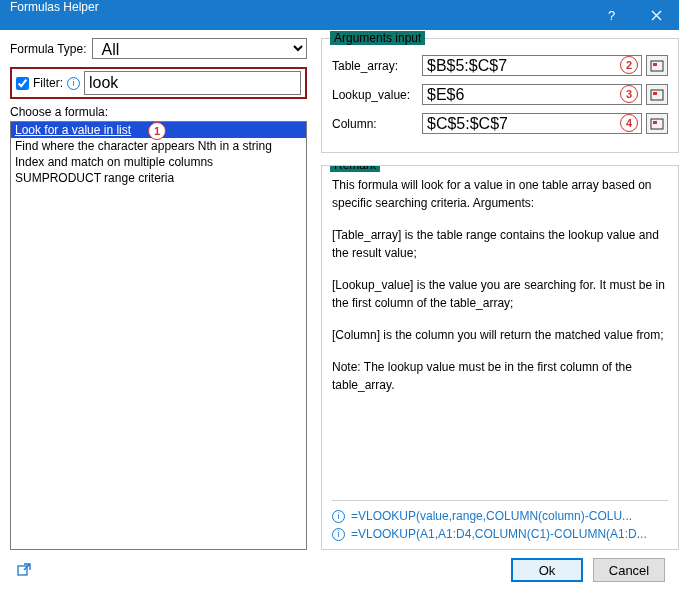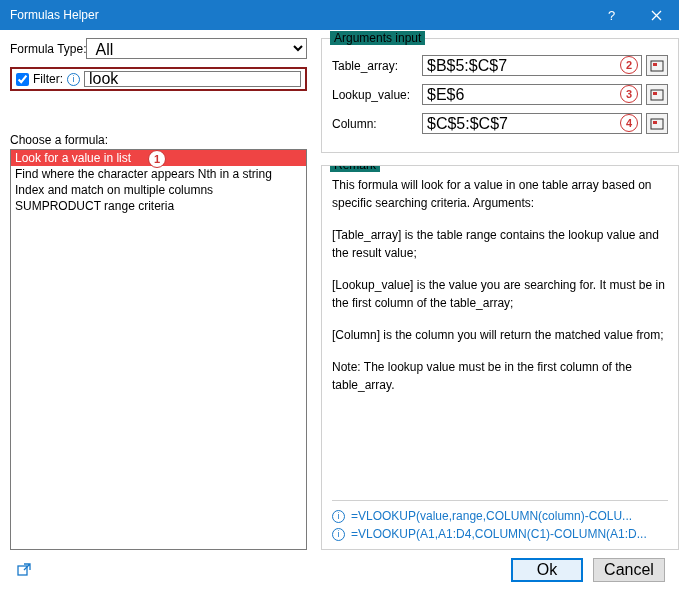--- a/index.html
+++ b/index.html
@@ -9,38 +9,38 @@
     background: #fff;
     width: 679px;
     height: 596px;
     overflow: hidden;
   }
   .titlebar {
     background: #1979ca;
     color: #fff;
     height: 30px;
     display: flex;
-    align-items: center;
+    align-items: flex-start;
     padding-left: 10px;
   }
   .titlebar-title { flex: 1; font-size: 12px; }
   .titlebar-btn {
     width: 45px; height: 30px;
     display: flex; align-items: center; justify-content: center;
     color: #fff; font-size: 13px;
   }
   .main {
     display: flex;
     padding: 8px 10px 0 10px;
     gap: 14px;
     height: 520px;
   }
   .col-left { width: 318px; display: flex; flex-direction: column; }
   .col-right { flex: 1; display: flex; flex-direction: column; }
-  .row { display: flex; align-items: center; margin-bottom: 8px; }
+  .row { display: flex; align-items: center; margin-bottom: 8px; gap: 6px; }
   .lbl { white-space: nowrap; }
   select, input[type=text] {
     border: 1px solid #7a7a7a;
     font-family: inherit; font-size: 16px;
     height: 21px;
     padding: 1px 4px;
     background: #fff;
   }
   select { flex: 1; }
   .filter-wrap {
@@ -48,30 +48,30 @@
     padding: 2px 4px;
     display: flex; align-items: center; gap: 4px;
     margin-bottom: 6px;
   }
   .filter-wrap input[type=checkbox]{ width:13px; height:13px; }
   .filter-wrap .lbl { }
   .info-badge {
     display: inline-flex; width: 13px; height: 13px; border:1px solid #1979ca;
     border-radius: 50%; font-size: 9px; color:#1979ca; align-items:center; justify-content:center;
   }
-  .filter-wrap input[type=text] { flex:1; border:1px solid #7a7a7a; height:16px; }
-  .choose-lbl { margin-bottom: 2px; margin-top: 36px; }
+  .filter-wrap input[type=text] { flex:1; border:1px solid #7a7a7a; height:24px; }
+  .choose-lbl { margin-bottom: 2px; }
   .listbox {
     flex:1; border:1px solid #7a7a7a; background:#fff; overflow:auto;
   }
   .listitem {
     padding: 1px 4px; position: relative; white-space: nowrap;
   }
   .listitem.selected {
-    background: #ef4444; color: #fff;
+    background: #1d4ed8; color: #fff; text-decoration: underline;
   }
   .num-badge {
     position: absolute; display:inline-flex; width:18px; height:18px;
     background:#fff; border:1px solid #c33; border-radius:50%;
     color:#c33; font-size:11px; font-weight:bold;
     align-items:center; justify-content:center;
   }
   .group {
     border:1px solid #d0d0d0; padding: 8px 10px 10px 10px;
     position:relative; margin-bottom:12px;
@@ -99,21 +99,21 @@
     color:#1979ca; display:flex; align-items:center; gap:6px;
     white-space:nowrap; overflow:hidden; text-overflow:ellipsis; margin:2px 0;
     font-size:12px;
   }
   .footer {
     display:flex; align-items:center; padding: 8px 14px 0 14px; gap:10px;
   }
   .footer-spacer { flex:1; }
   .btn {
     min-width:72px; height:24px; border:1px solid #adadad; background:#e1e1e1;
-    font-family:inherit; font-size:16px; text-align:center;
+    font-family:inherit; font-size:13px; text-align:center;
   }
   .btn.primary { border:2px solid #0078d7; background:#e5f1fb; }
   .open-ext {
     width:20px; height:18px; display:flex; align-items:center; justify-content:center;
   }
 </style>
 </head>
 <body>
 
 <div class="titlebar">

